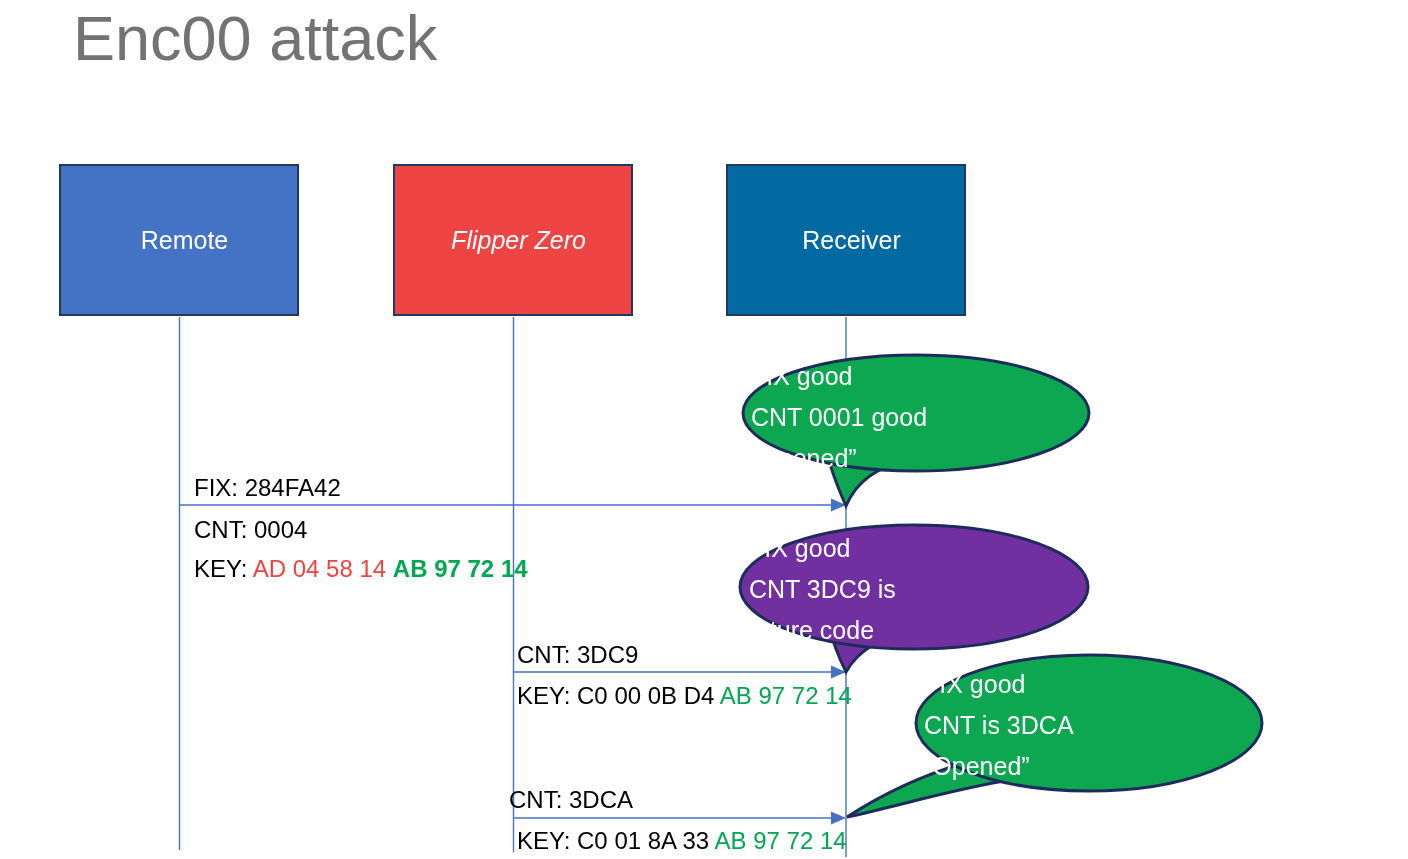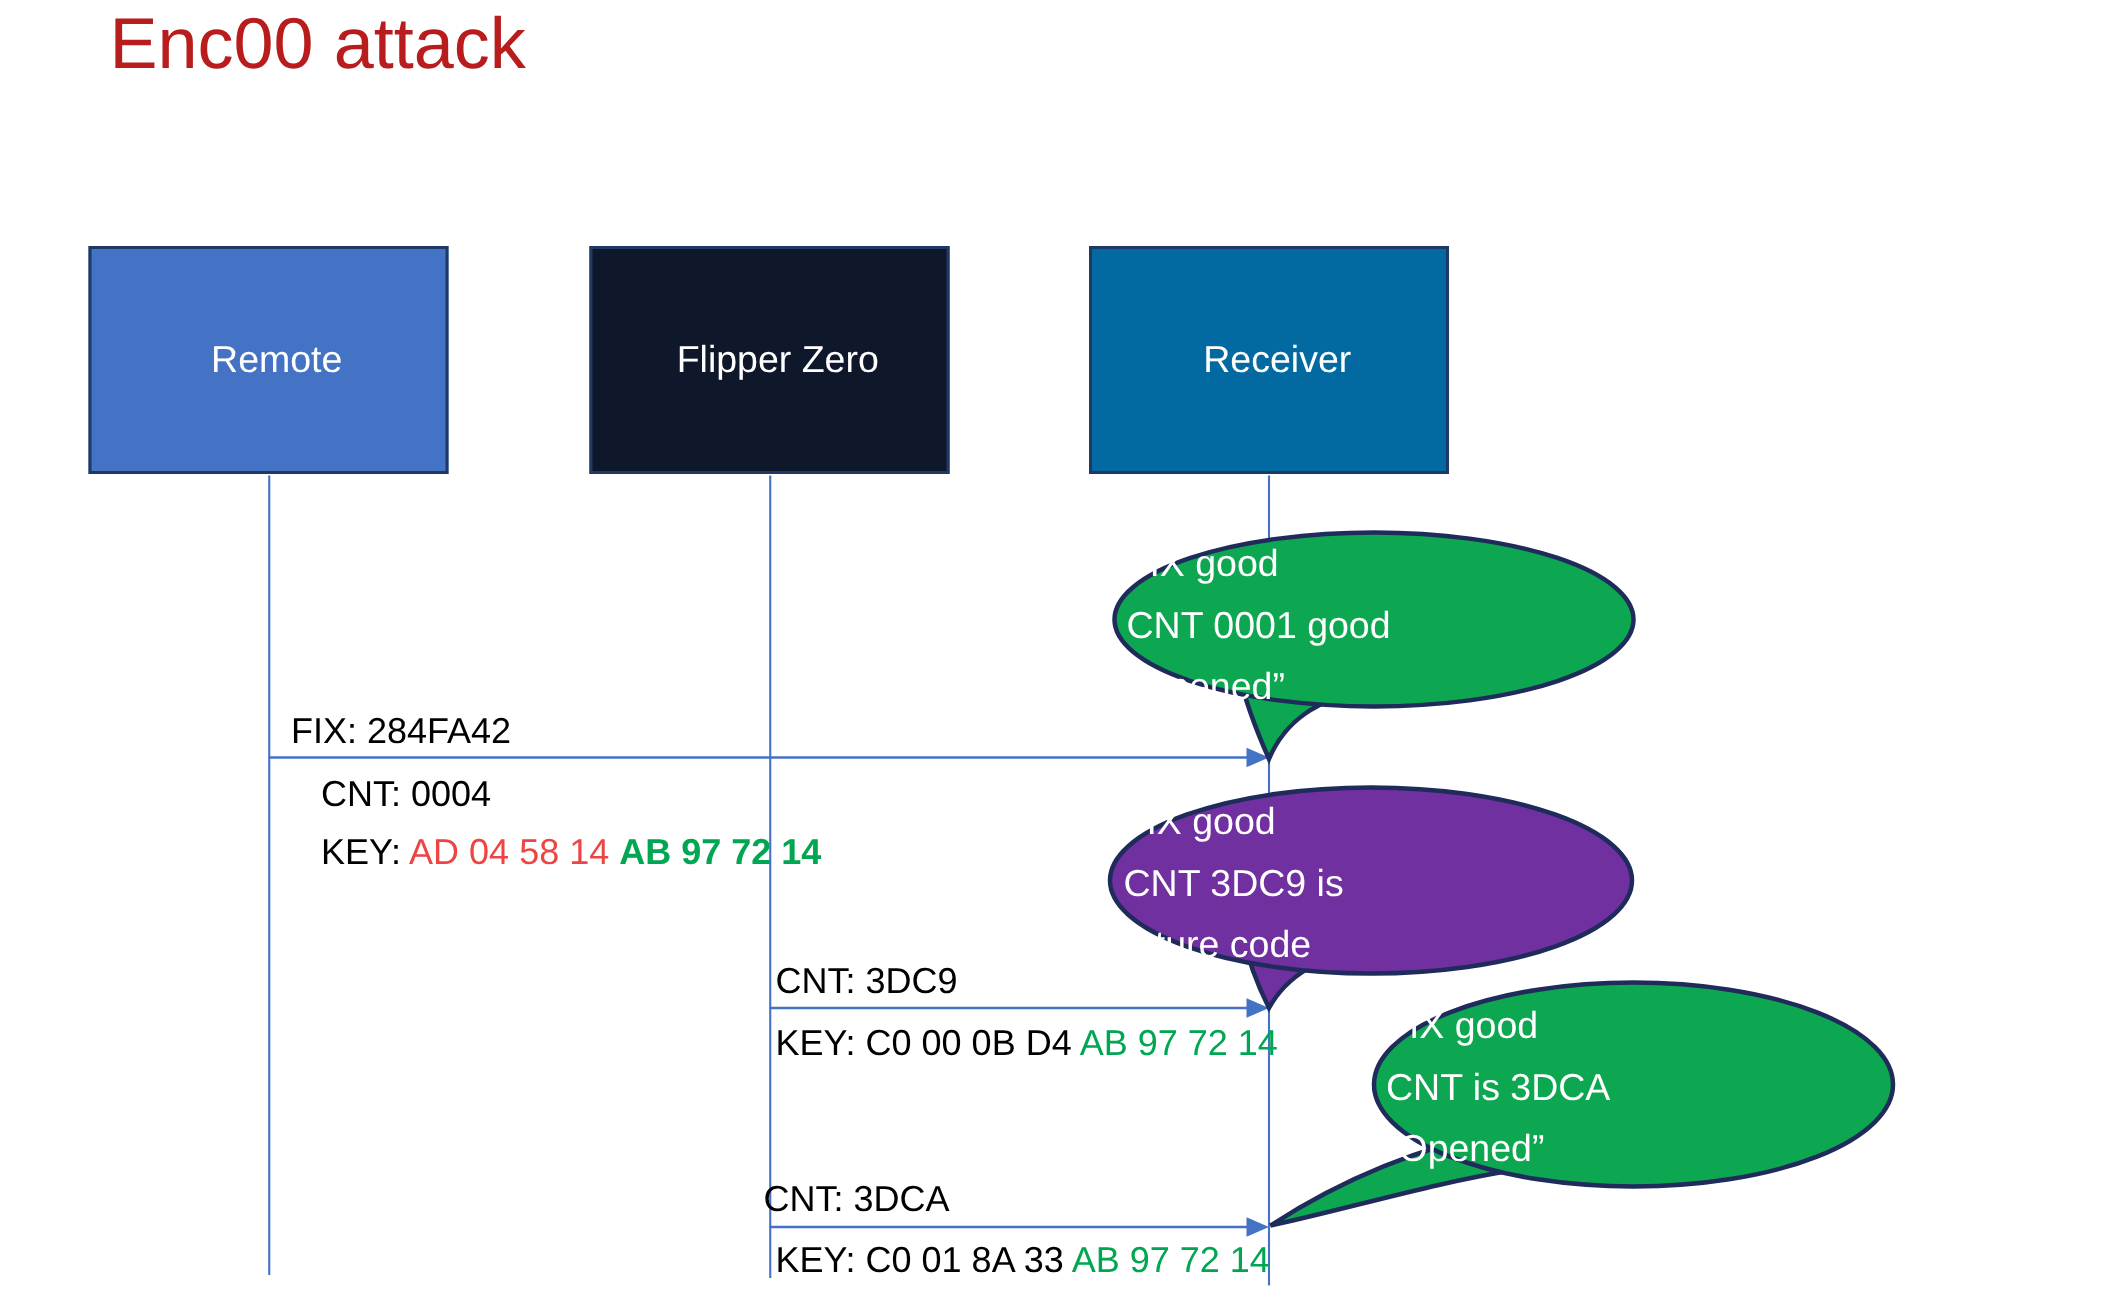--- a/index.html
+++ b/index.html
@@ -5,33 +5,33 @@
   html, body { margin: 0; padding: 0; background: #ffffff; }
   .canvas {
     position: relative;
     width: 1408px; height: 859px;
     background: #ffffff;
     font-family: "Liberation Sans", sans-serif;
     overflow: hidden;
   }
   .title {
     position: absolute; left: 73px; top: 2px;
-    font-size: 48px; font-weight: 300; color: #b91c1c;
+    font-size: 63px; font-weight: 300; color: #737373;
     letter-spacing: 0px; margin: 0;
   }
   .actor {
     position: absolute; top: 164px; width: 240px; height: 152px;
     border: 2px solid #1F3864;
     display: flex; align-items: center; justify-content: center;
     color: #ffffff; font-size: 25px;
     box-sizing: border-box;
     padding-left: 11px;
   }
   .actor-remote   { left: 59px;  background: #4472C4; }
-  .actor-flipper  { left: 393px; background: #0f172a; }
+  .actor-flipper  { left: 393px; background: #ef4444; font-style: italic; }
   .actor-receiver { left: 726px; background: #0369a1; }
 
   svg.layer { position: absolute; left: 0; top: 0; }
 
   .lifeline { stroke: #4472C4; stroke-width: 1.4; }
   .arrow    { stroke: #4472C4; stroke-width: 1.6; }
   .head     { fill: #4472C4; }
   .bubble-outline { stroke: #1F2B5B; stroke-width: 3; }
   .fill-green  { fill: #0CA750; }
   .fill-purple { fill: #7030A0; }
@@ -94,21 +94,21 @@
   <div class="actor actor-flipper">
     <span>Flipper Zero</span>
   </div>
   <div class="actor actor-receiver">
     <span>Receiver</span>
   </div>
 
   <div class="msg" style="left:194px; top:473px;">
     <span>FIX: 284FA42</span>
   </div>
-  <div class="msg msg-block" style="left:194px; top:510px;margin-left:20px;">
+  <div class="msg msg-block" style="left:194px; top:510px;">
     <div>
       <span>CNT: 0004</span>
     </div>
     <div>
       <span>KEY: </span><span class="seg-red">AD 04 58 14 </span><span class="seg-green-bold">AB 97 72 14</span>
     </div>
   </div>
 
   <div class="msg" style="left:517px; top:640px;">
     <span>CNT: 3DC9</span>

